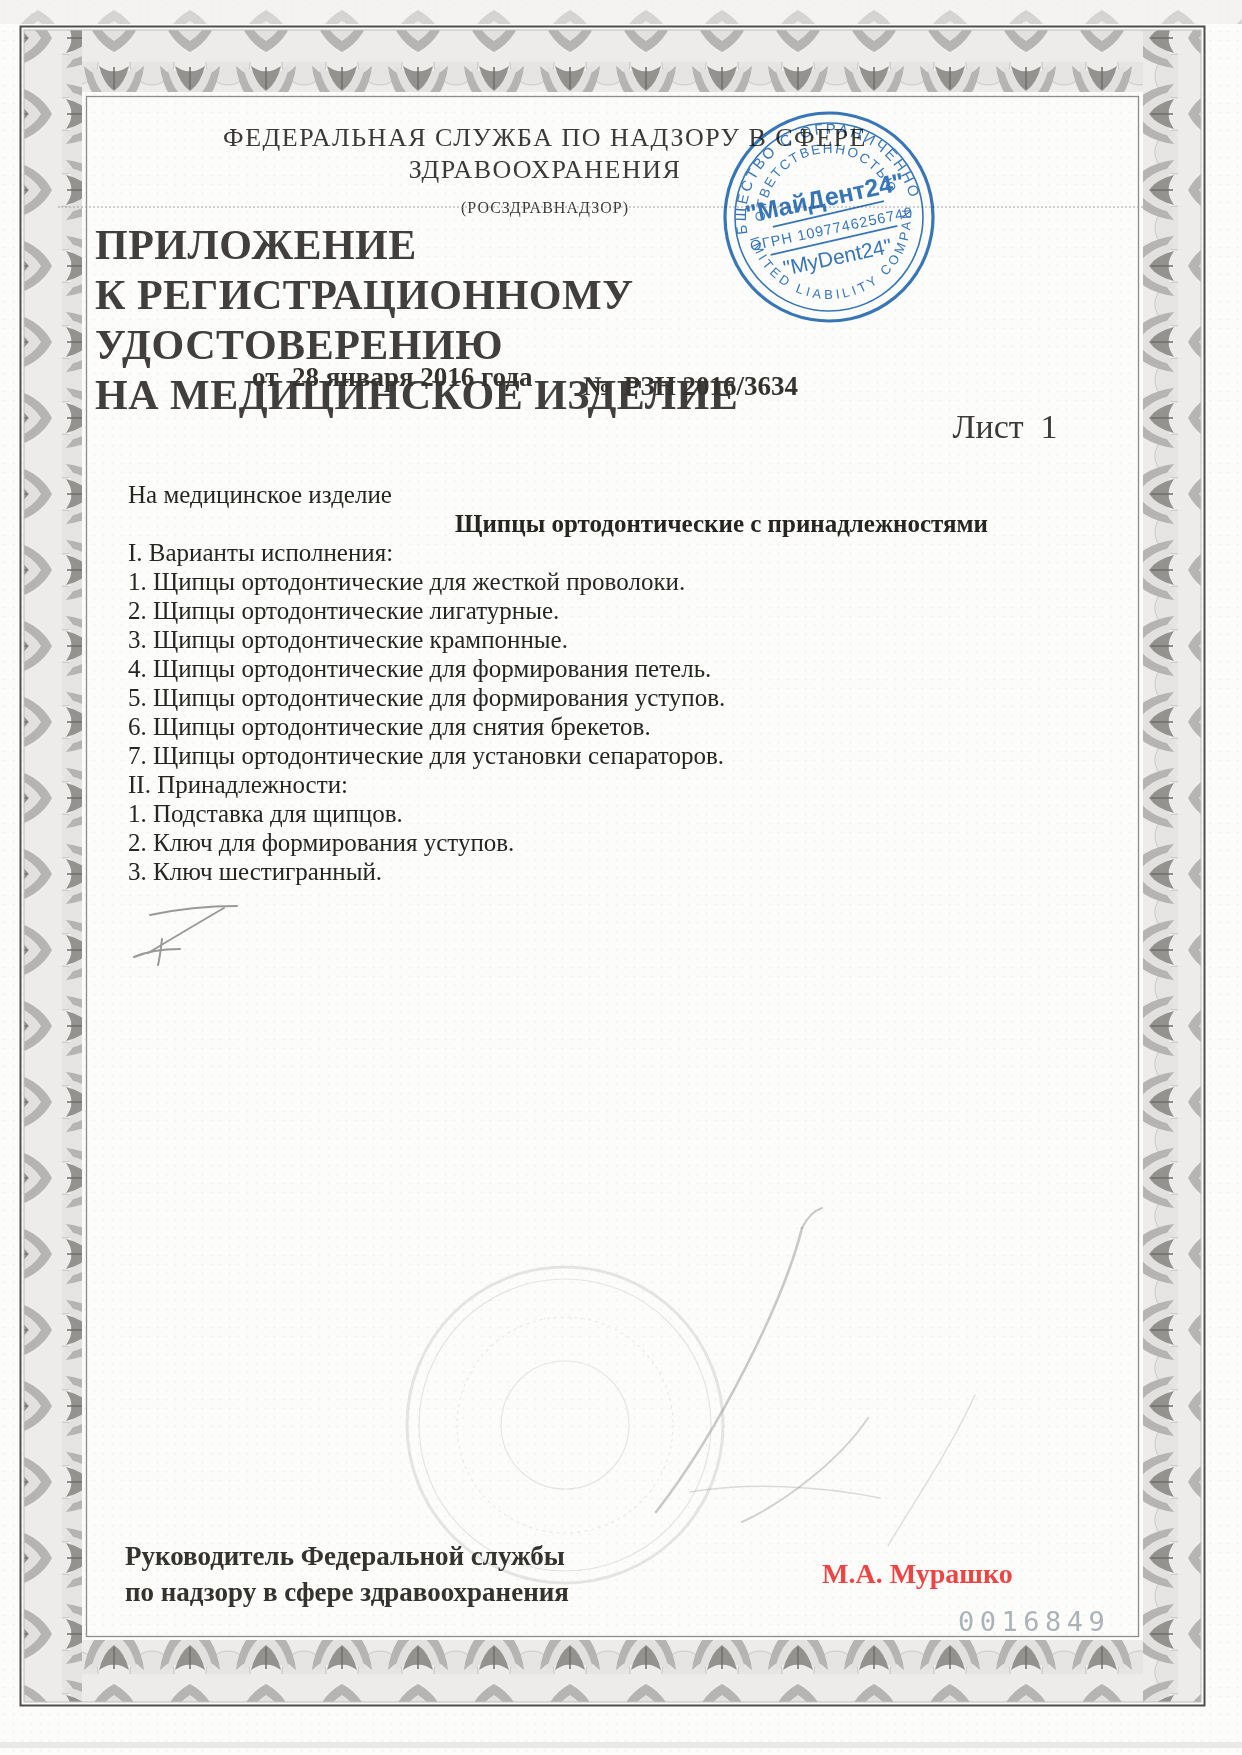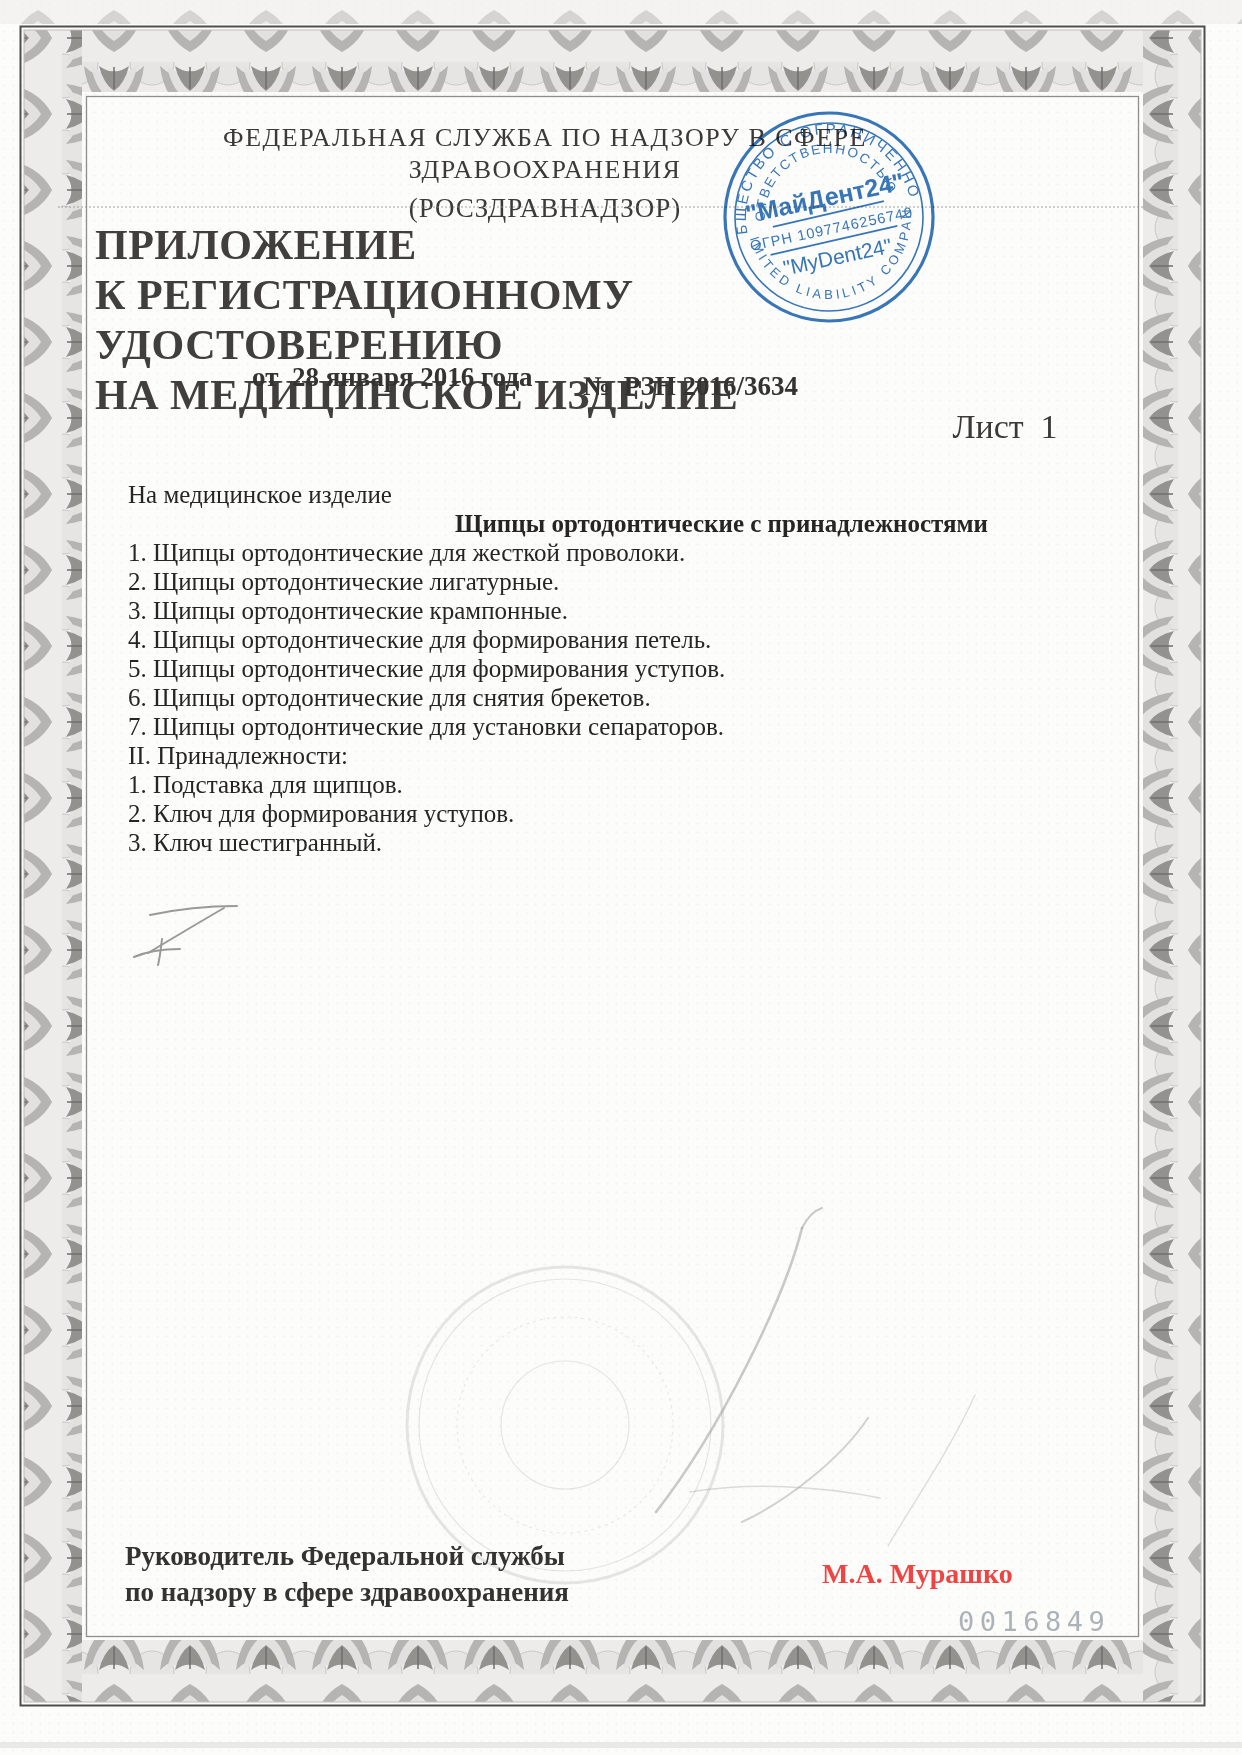--- a/index.html
+++ b/index.html
@@ -9,21 +9,21 @@
     font-family:"Liberation Serif",serif;
   }
   .page::before{
     content:"";position:absolute;inset:0;pointer-events:none;
     background-image:radial-gradient(rgba(110,110,110,.05) 1px, transparent 1.3px);
     background-size:9px 9px;
   }
   .abs{position:absolute;}
   .header{left:95px;top:122px;width:900px;text-align:center;
           font-size:26px;letter-spacing:1.5px;color:#3b3a38;line-height:32px;}
-  .header .sub{font-size:27px;margin-top:6px;letter-spacing:1px;}
+  .header .sub{font-size:16px;margin-top:6px;letter-spacing:1px;}
   .sep{left:58px;top:206px;width:1085px;border-top:2px dotted rgba(140,140,140,.40);height:0;}
   .title{left:95px;top:220px;width:900px;text-align:left;font-weight:bold;
          font-size:42px;line-height:50px;color:#403f3d;letter-spacing:.5px;}
   .meta-date{left:252px;top:362px;font-size:27px;font-weight:bold;white-space:pre;color:#343330;}
   .meta-num{left:583px;top:371px;font-size:27px;font-weight:bold;white-space:pre;color:#343330;}
   .sheet{left:930px;top:408px;width:150px;text-align:center;font-size:34px;white-space:pre;color:#3b3a38;}
   .body-list{left:128px;top:480px;width:860px;font-size:25px;line-height:29px;color:#262522;}
   .doc-line{white-space:pre;}
   .doc-line.bold{font-weight:bold;text-align:right;}
   .foot-left{left:125px;top:1538px;width:520px;font-size:27px;font-weight:bold;
@@ -99,20 +99,21 @@
   <div class="meta-date abs">от  28 января 2016 года</div>
   <div class="meta-num abs">№  РЗН 2016/3634</div>
   <div class="sheet abs">Лист  1</div>
 
   <div class="body-list abs">
 
       <div class="doc-line">На медицинское изделие</div>
 
       <div class="doc-line bold">Щипцы ортодонтические с принадлежностями</div>
 
+      <div class="doc-line">I. Варианты исполнения:</div>
 
       <div class="doc-line">1. Щипцы ортодонтические для жесткой проволоки.</div>
 
       <div class="doc-line">2. Щипцы ортодонтические лигатурные.</div>
 
       <div class="doc-line">3. Щипцы ортодонтические крампонные.</div>
 
       <div class="doc-line">4. Щипцы ортодонтические для формирования петель.</div>
 
       <div class="doc-line">5. Щипцы ортодонтические для формирования уступов.</div>

